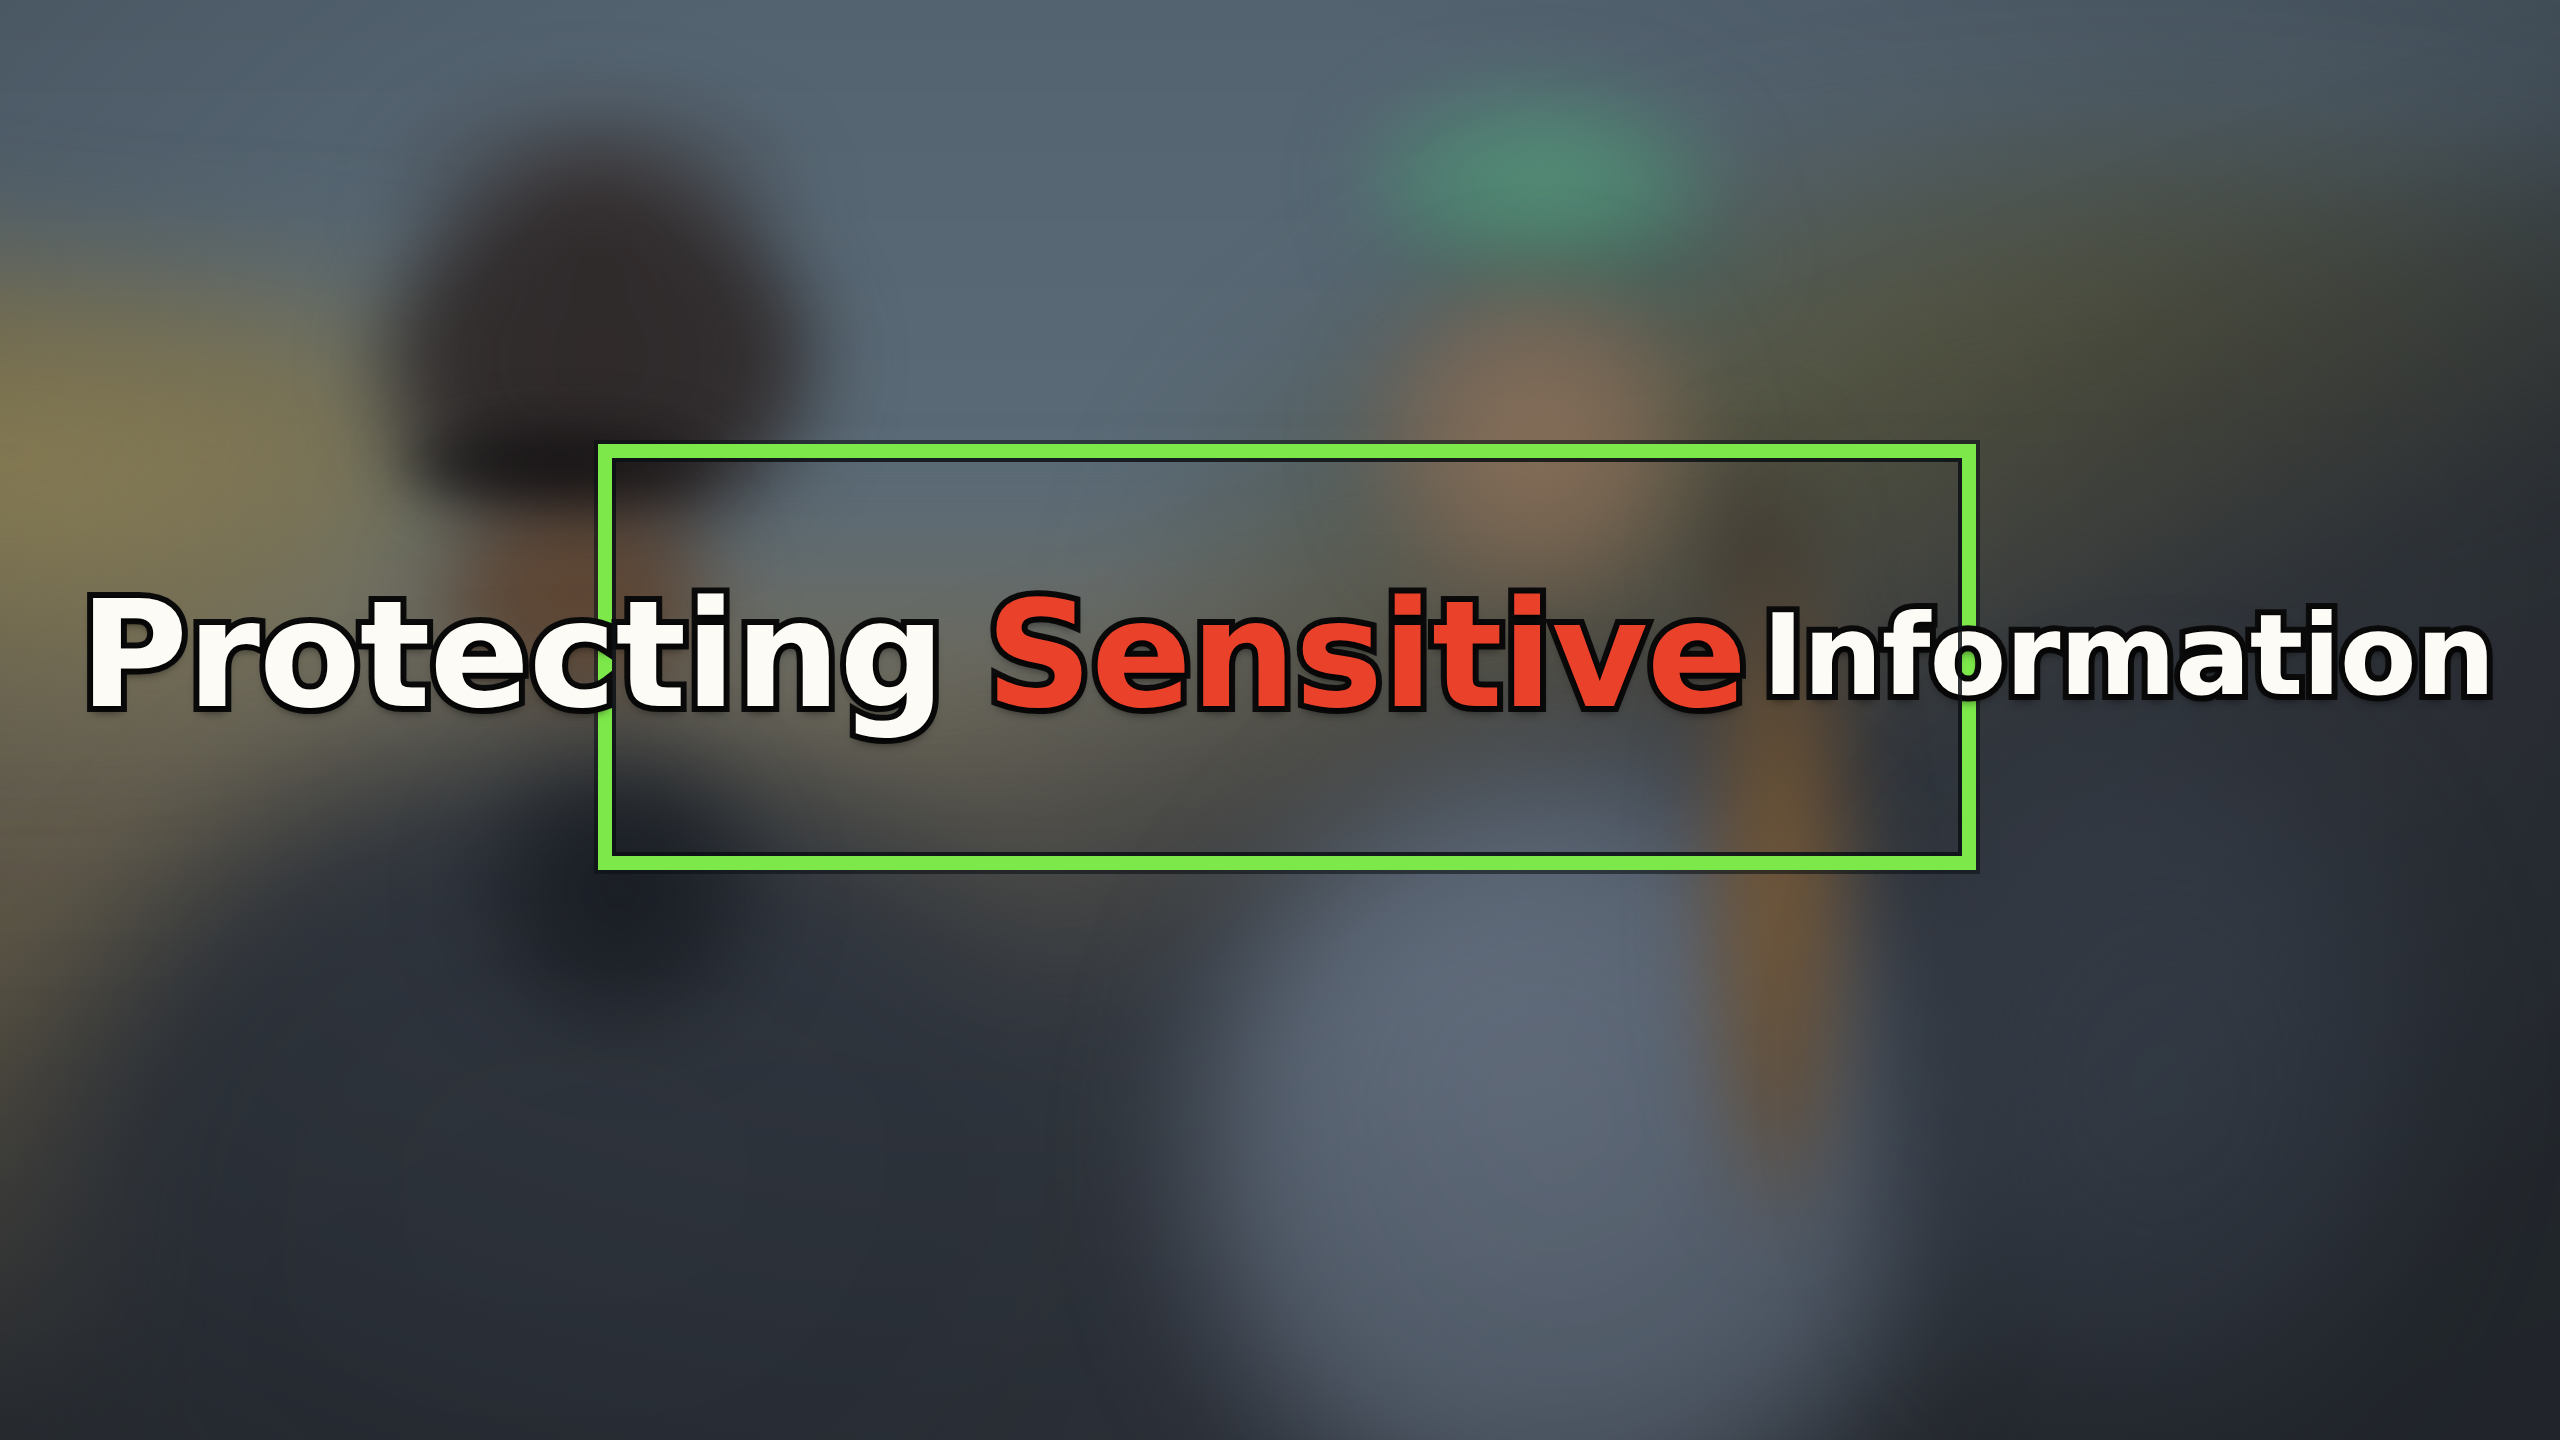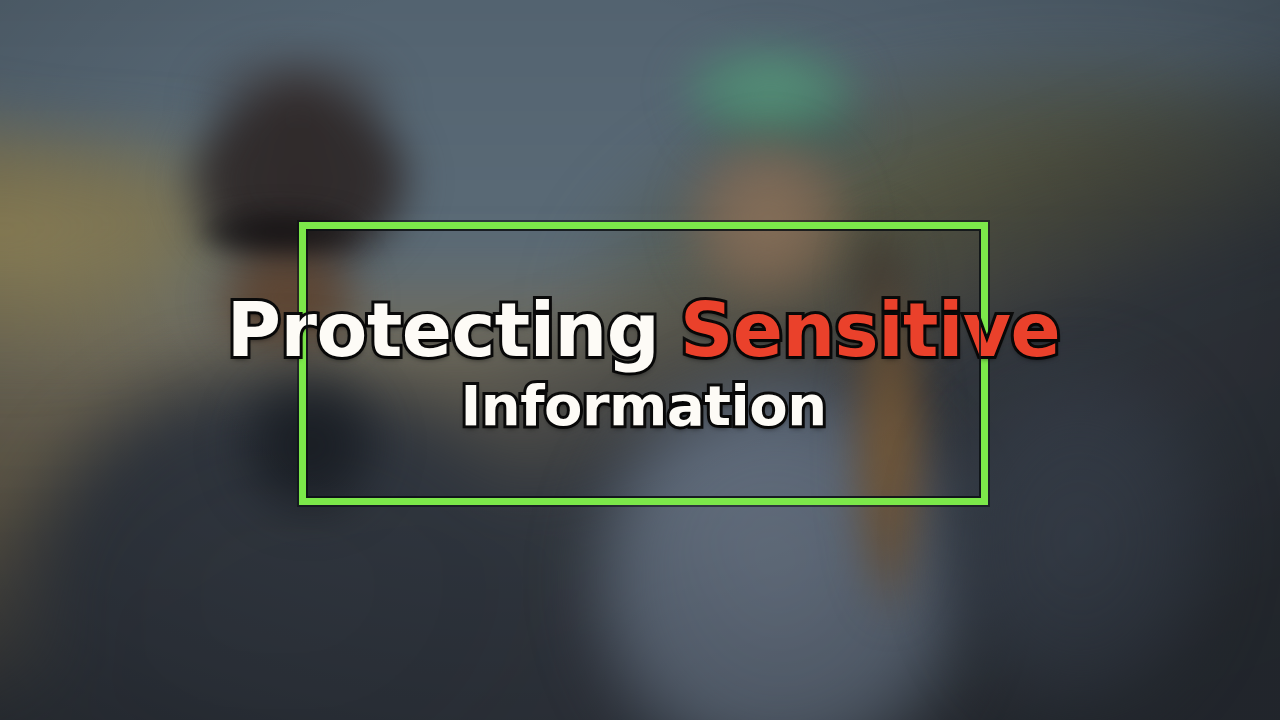--- a/index.html
+++ b/index.html
@@ -196,28 +196,27 @@
         rgba(0,0,0,0.14) 78%,
         rgba(0,0,0,0.28) 100%);
   }
 
   
   .title-card {
     position: absolute;
     left: 299px;
     top: 222px;
     width: 689px;
-    height: 283px;
+    height: 213px;
     box-sizing: border-box;
     border: 7px solid #7ce84a;
     outline: 2px solid rgba(12,16,20,0.85);
     outline-offset: -9px;
     box-shadow: 0 0 0 2px rgba(10,14,18,0.55);
     display: flex;
-    flex-direction: column;
     align-items: center;
     justify-content: center;
     gap: 8px;
   }
 
   .title-line {
     margin: 0;
     white-space: nowrap;
     font-family: "DejaVu Sans", sans-serif;
     font-weight: bold;

